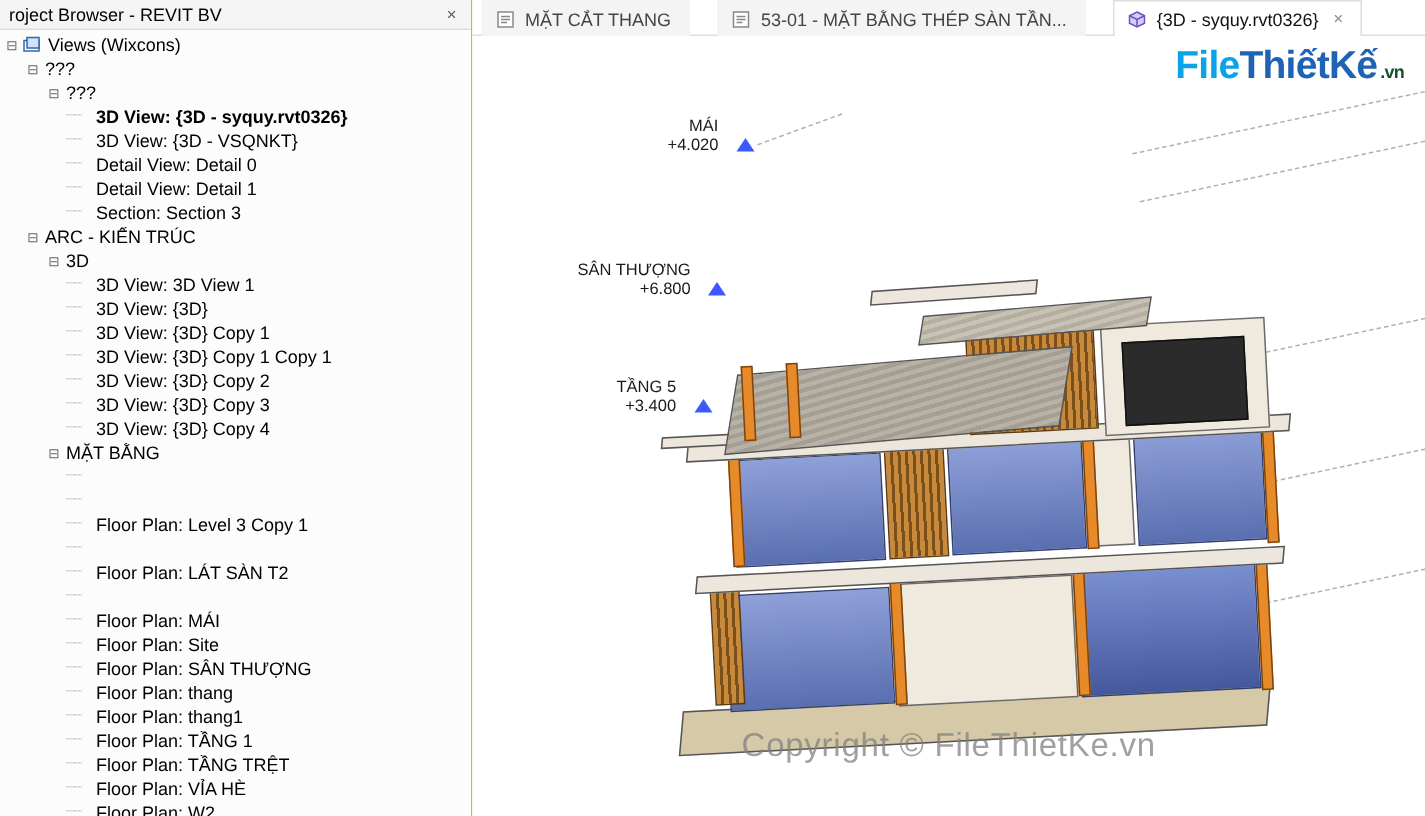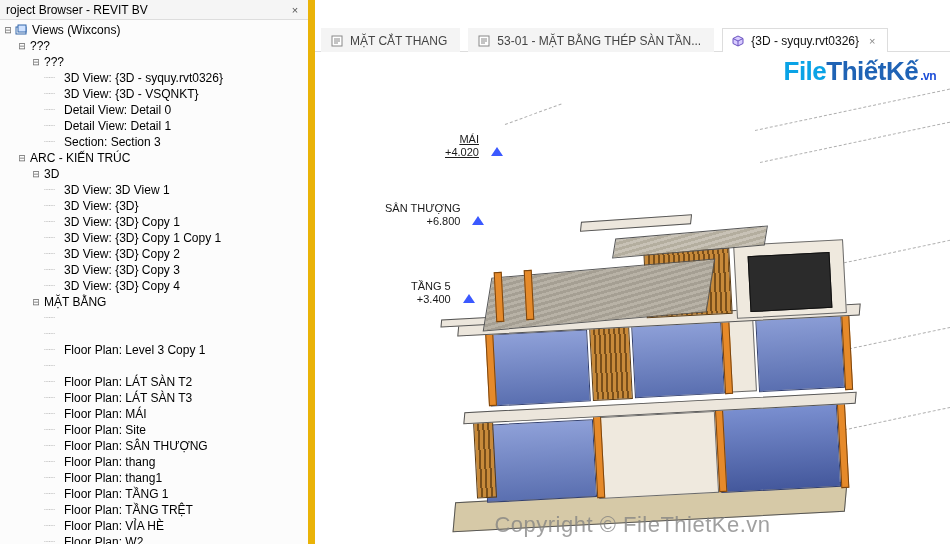--- a/index.html
+++ b/index.html
@@ -1,47 +1,47 @@
 <!DOCTYPE html>
 <html><head>
 <meta charset="utf-8">
 <style>
 * { margin: 0; padding: 0; box-sizing: border-box; font-family: "Segoe UI", Arial, sans-serif; }
 body { width: 950px; height: 544px; background: #fff; overflow: hidden; position: relative; font-size: 12px; color: #000; }
 
-.panel-left { position: absolute; left: 0; top: 0; width: 315px; height: 544px; border-right: 7px solid #eab308; background: #fcfcfc; }
+.panel-left { position: absolute; left: 0; top: 0; width: 315px; height: 544px; border-right: 1px solid #eab308; background: #fcfcfc; }
 .panel-header { height: 20px; background: #f5f5f5; border-bottom: 1px solid #ddd; padding: 2px 6px; font-size: 12px; display: flex; align-items: center; justify-content: space-between; }
 .panel-header .close { width: 14px; height: 14px; display: flex; align-items: center; justify-content: center; font-size: 11px; color: #555; cursor: pointer; }
 .tree { padding: 2px 0 2px 2px; font-size: 12px; line-height: 16px; overflow: hidden; }
 .tree .row { display: flex; align-items: center; height: 16px; white-space: nowrap; cursor: default; }
 .tree .tw { width: 12px; text-align: center; color: #666; font-size: 9px; user-select: none; }
 .tree .ic { width: 14px; height: 14px; margin-right: 2px; display: inline-flex; align-items: center; justify-content: center; }
 .tree .txt { padding-left: 2px; }
-.tree .bold { font-weight: 400; }
+.tree .bold { font-weight: 700; }
 
 .pad0 { padding-left: 0px; }
 .pad1 { padding-left: 14px; }
 .pad2 { padding-left: 28px; }
 .pad3 { padding-left: 42px; }
 .dash { display:inline-block; width:18px; color:#bbb; letter-spacing:-1px; font-size:10px; text-align:left; }
 
 .right { position: absolute; left: 315px; top: 0; right: 0; bottom: 0; background: #fff; }
 
-.tabs { height: 24px; display: flex; align-items: flex-end; background: #fff; padding-left: 6px; gap: 6px; border-bottom: 1px solid #ddd; margin-top: 28px; }
+.tabs { height: 24px; display: flex; align-items: flex-end; background: #fff; padding-left: 6px; gap: 16px; border-bottom: 1px solid #ddd; }
 .tab { height: 24px; display: flex; align-items: center; gap: 6px; padding: 0 12px 0 8px; font-size: 12px; color: #444; border: 1px solid transparent; border-bottom: none; background: #f4f4f4; margin-right: 2px; position: relative; top: 1px; cursor: pointer; }
 .tab.active { background: #fff; border-color: #ddd; color: #111; }
 .tab .ticon { width: 14px; height: 14px; display: inline-flex; align-items: center; justify-content: center; }
 .tab .tclose { color: #888; font-size: 11px; margin-left: 4px; }
 
 .viewport { position: relative; width: 100%; height: calc(100% - 24px); background: #fff; }
 
 .watermark-logo { position: absolute; top: 4px; right: 14px; font-family: Arial, sans-serif; font-weight: 800; font-size: 26px; letter-spacing: -0.5px; color: #0aa3e6; user-select: none; }
 .watermark-logo .f1 { color: #0aa3e6; margin-top: 20px; }
 .watermark-logo .f2 { color: #1f63b5; }
-.watermark-logo .vn { font-size: 12px; color: #1d4ed8; font-weight: 600; margin-left: 2px; }
+.watermark-logo .vn { font-size: 12px; color: #14532d; font-weight: 600; margin-left: 2px; }
 
 .watermark-center { position: absolute; left: 50%; bottom: 34px; transform: translateX(-50%); font-size: 22px; color: rgba(128,128,128,0.75); font-family: Arial, sans-serif; letter-spacing: 0.5px; user-select: none; }
 
 .level-label { position: absolute; font-size: 11px; color: #1a1a1a; text-align: right; line-height: 13px; }
 .level-label .lvltxt { display: block; }
 .level-tri { position:absolute; width:0; height:0; border-left:6px solid transparent; border-right:6px solid transparent; border-bottom:9px solid #3b59ff; }
 
 .gridlines { position: absolute; inset: 0; pointer-events: none; }
 .gl { position: absolute; width: 320px; height: 0; border-top: 1px dashed #b0b0b0; transform-origin: left center; }
 
@@ -160,21 +160,20 @@
       </div>
     <div class="row pad3">
         <span class="dash">┈┈</span>
       </div>
     <div class="row pad3">
         <span class="dash">┈┈</span>
         <span class="txt">Floor Plan: LÁT SÀN T2</span>
       </div>
     <div class="row pad3">
         <span class="dash">┈┈</span>
-        <span class="txt">Floor Plan: LÁT SÀN T3</span>
       </div>
     <div class="row pad3">
         <span class="dash">┈┈</span>
         <span class="txt">Floor Plan: MÁI</span>
       </div>
     <div class="row pad3">
         <span class="dash">┈┈</span>
         <span class="txt">Floor Plan: Site</span>
       </div>
     <div class="row pad3">
@@ -246,21 +245,21 @@
 
     <div class="gridlines">
       <div class="gl" style="left:440px; top:78px; transform: rotate(-12deg);"></div>
       <div class="gl" style="left:445px; top:110px; transform: rotate(-12deg);"></div>
       <div class="gl" style="left:460px; top:225px; transform: rotate(-12deg);"></div>
       <div class="gl" style="left:470px; top:310px; transform: rotate(-12deg);"></div>
       <div class="gl" style="left:470px; top:390px; transform: rotate(-12deg);"></div>
       <div class="gl" style="left:190px; top:72px; width:60px; transform: rotate(-20deg);"></div>
     </div>
 
-    <div class="level-label" style="left:130px; top:81px;text-decoration:underline;">
+    <div class="level-label" style="left:130px; top:54px;">
       <span class="lvltxt">MÁI</span>
       <span class="lvltxt">+4.020</span>
       <span class="level-tri" style="right:-24px; top:14px;"></span>
     </div>
     <div class="level-label" style="left:70px; top:150px;">
       <span class="lvltxt">SÂN THƯỢNG</span>
       <span class="lvltxt">+6.800</span>
       <span class="level-tri" style="right:-24px; top:14px;"></span>
     </div>
     <div class="level-label" style="left:96px; top:228px;">

